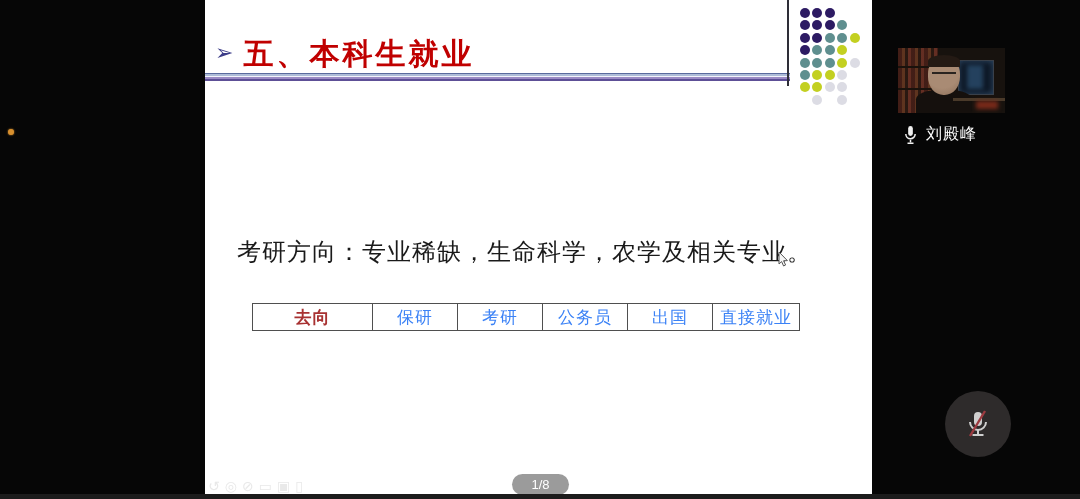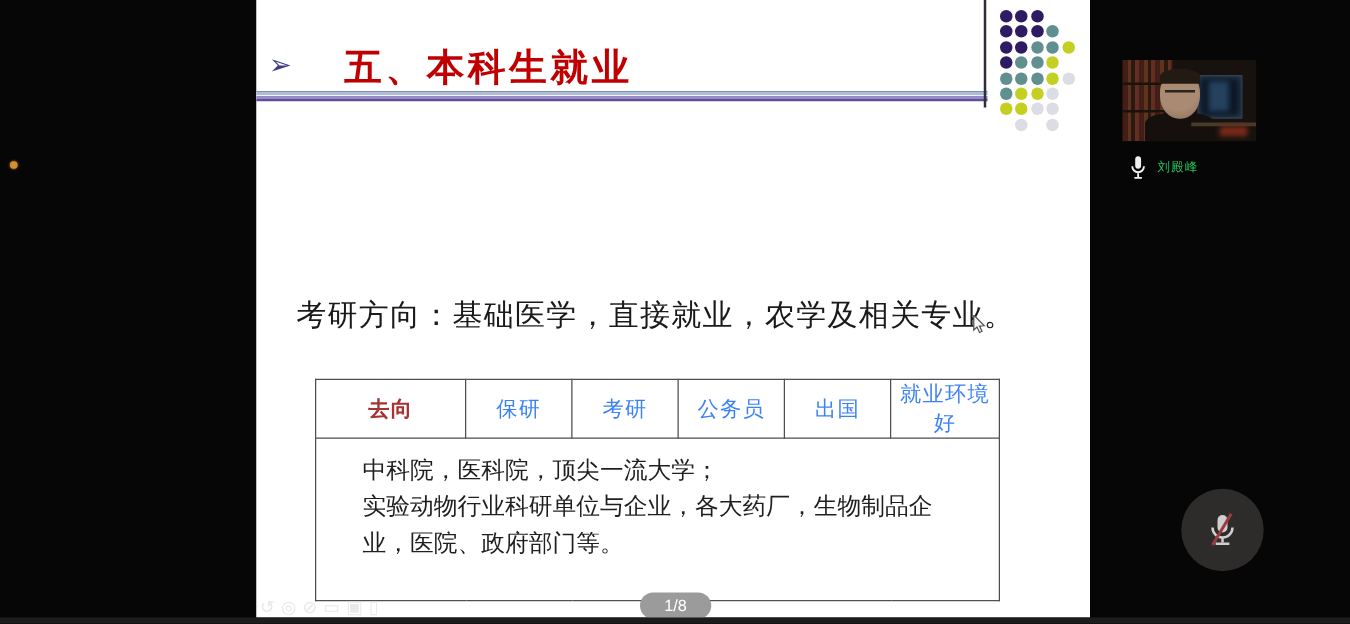--- a/index.html
+++ b/index.html
@@ -8,21 +8,21 @@
            font-family:"Liberation Sans", sans-serif; }
 
   
   .slide { position:absolute; left:205px; top:0; width:667px; height:494px;
            background:#ffffff; overflow:hidden; }
 
   .title-row { position:absolute; left:10px; top:34px; display:flex; align-items:flex-start; }
   .bullet-arrow { font-size:22px; color:#3c3c88; margin:6px 10px 0 0;
                   font-family:"DejaVu Sans", sans-serif; }
   .slide-title { font-family:"Liberation Serif","DejaVu Serif",serif; font-weight:bold;
-                 font-size:30px; color:#c00000; letter-spacing:3px;margin-left:32px; }
+                 font-size:30px; color:#c00000; letter-spacing:3px; }
 
   .title-underline { position:absolute; left:0; top:73px; width:585px; height:8px;
       background:linear-gradient(180deg,#5a6b9e 0 1px,#aebcd8 1px 3px,#f2f4fa 3px 4px,
                  #9a8ac4 4px 6px,#5d4f96 6px 8px); }
   .vline { position:absolute; left:582px; top:0; width:2px; height:86px; background:#2e2e38; }
 
   .dots-grid { position:absolute; left:595px; top:8px; display:grid;
                grid-template-columns:repeat(5,12.4px); grid-auto-rows:12.4px; }
   .dot { width:10px; height:10px; border-radius:50%; }
 
@@ -81,21 +81,21 @@
                  border-radius:50% 50% 0 0; background:#241a14; }
   .person-glasses { position:absolute; left:34px; top:24px; width:24px; height:7px;
                     border-top:2px solid #2a2420; }
   .person-body { position:absolute; left:18px; top:42px; width:56px; height:23px;
                  border-radius:40% 40% 0 0; background:#15100d; }
   .desk-line { position:absolute; left:55px; top:50px; width:52px; height:3px; background:#4a3a2a; }
   .red-blur { position:absolute; left:78px; top:53px; width:22px; height:8px;
               background:#7a2a1a; filter:blur(2px); }
 
   .name-row { position:absolute; left:903px; top:124px; display:flex; align-items:center; gap:8px; }
-  .name-label { color:#22c55e; font-size:10px; letter-spacing:1px; }
+  .name-label { color:#ffffff; font-size:16px; letter-spacing:1px; }
 
   .mute-button { position:absolute; left:945px; top:391px; width:66px; height:66px;
                  border-radius:50%; background:#2e2b2b; display:flex;
                  align-items:center; justify-content:center; }
 </style>
 </head>
 <body>
 
 <div id="stage">
 
@@ -145,45 +145,39 @@
         <div class="dot" style="background: rgb(220, 220, 228);"></div>
         <div class="dot" style="visibility: hidden;"></div>
         <div class="dot" style="visibility: hidden;"></div>
         <div class="dot" style="background: rgb(220, 220, 228);"></div>
         <div class="dot" style="visibility: hidden;"></div>
         <div class="dot" style="background: rgb(220, 220, 228);"></div>
         <div class="dot" style="visibility: hidden;"></div>
       </div>
 
 
-    <div class="body-line l2">考研方向：基础医学，直接就业，农学及相关专业。</div>
+    <div class="body-line l2">考研方向：专业稀缺，生命科学，农学及相关专业。</div>
 
     <table class="dest-table">
       <colgroup>
         <col style="width:120px">
           <col style="width:85px">
           <col style="width:85px">
         <col style="width:85px">
           <col style="width:85px">
           <col style="width:87px">
       </colgroup>
       <tbody>
           <tr>
         <th class="accent">去向</th>
         <th>保研</th>
         <th>考研</th>
         <th>公务员</th>
         <th>出国</th>
-        <th>就业环境好</th>
-      </tr>
-      <tr>
-        <td class="body-cell" colspan="6">
-          <div>中科院，医科院，顶尖一流大学；</div>
-          <div>实验动物行业科研单位与企业，各大药厂，生物制品企业，医院、政府部门等。</div>
-        </td>
+        <th>直接就业</th>
       </tr>
     </tbody>
       </table>
 
     <svg class="mouse-cursor" width="12" height="16" viewBox="0 0 12 16">
       <polygon points="1,0 1,12 3.6,9.6 5.6,14 7.6,13 5.6,8.8 9.4,8.6" fill="#f6f6f6" stroke="#555" stroke-width="1"></polygon>
     </svg>
 
     <div class="faint-toolbar">
       <span>↺</span>

